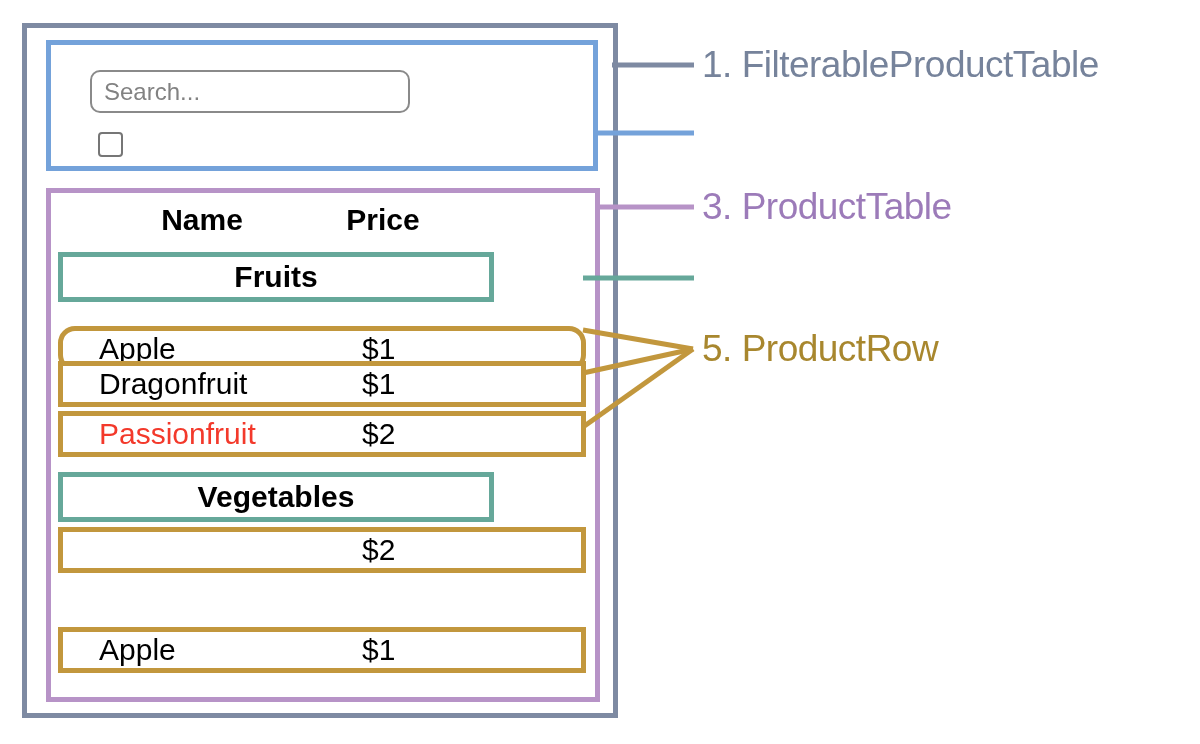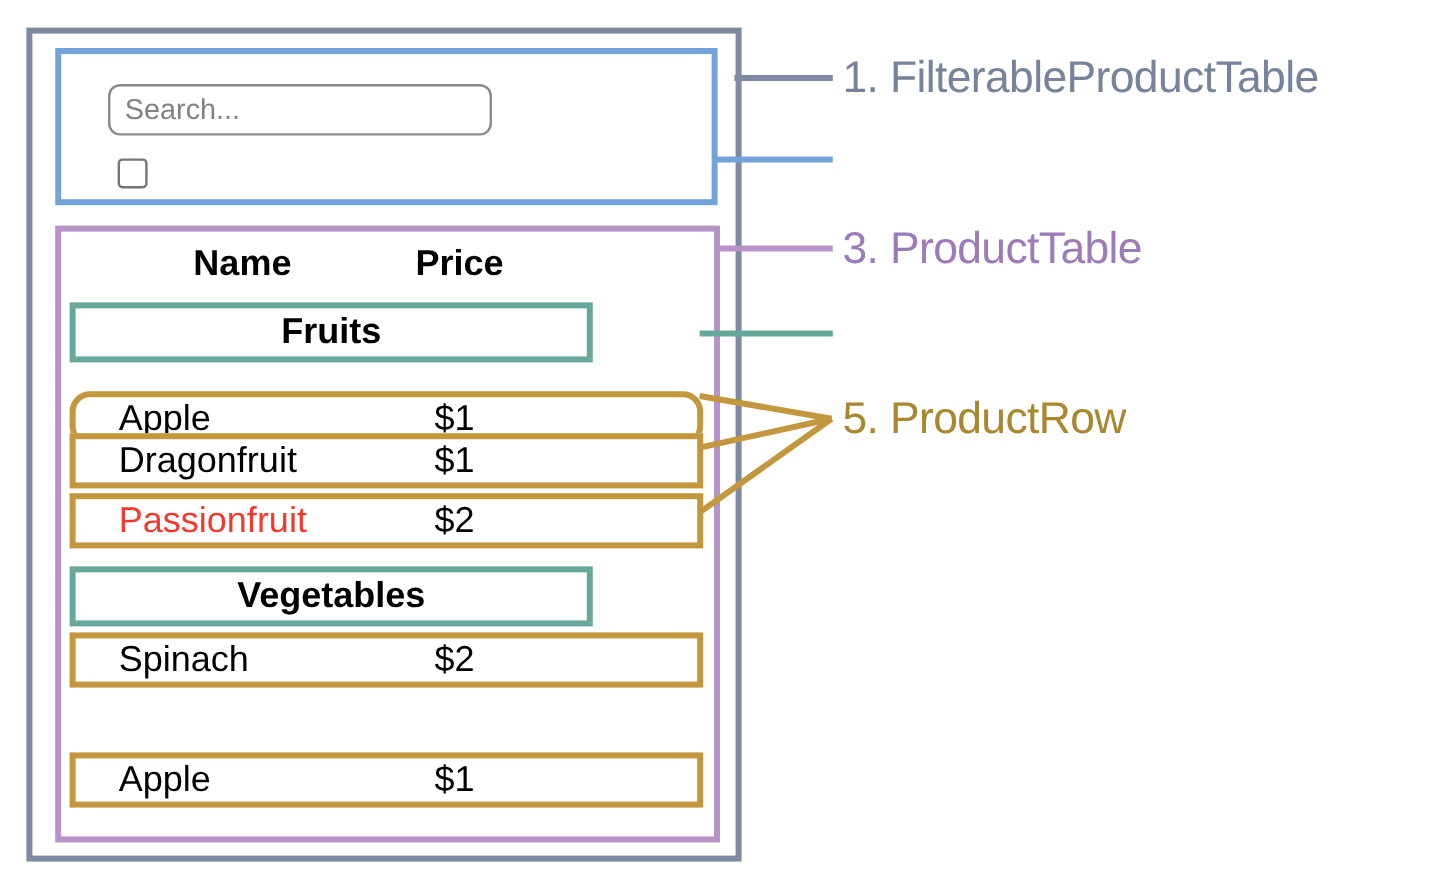--- a/index.html
+++ b/index.html
@@ -168,21 +168,20 @@
   <div class="product-row row-passion">
     <span class="p-name oos">Passionfruit</span>
     <span class="p-price">$2</span>
   </div>
 
   <div class="category-row cat-vegetables">
     <span>Vegetables</span>
   </div>
 
   <div class="product-row row-spinach">
-    <span class="p-name">Spinach</span>
     <span class="p-price">$2</span>
   </div>
   <div class="product-row row-peas">
     <span class="p-name">Apple</span>
     <span class="p-price">$1</span>
   </div>
 
   <svg class="connectors" viewBox="0 0 1200 744" xmlns="http://www.w3.org/2000/svg">
     <line class="ln-frame" x1="612" y1="65" x2="694" y2="65"></line>
     <line class="ln-search" x1="595" y1="133" x2="694" y2="133"></line>

